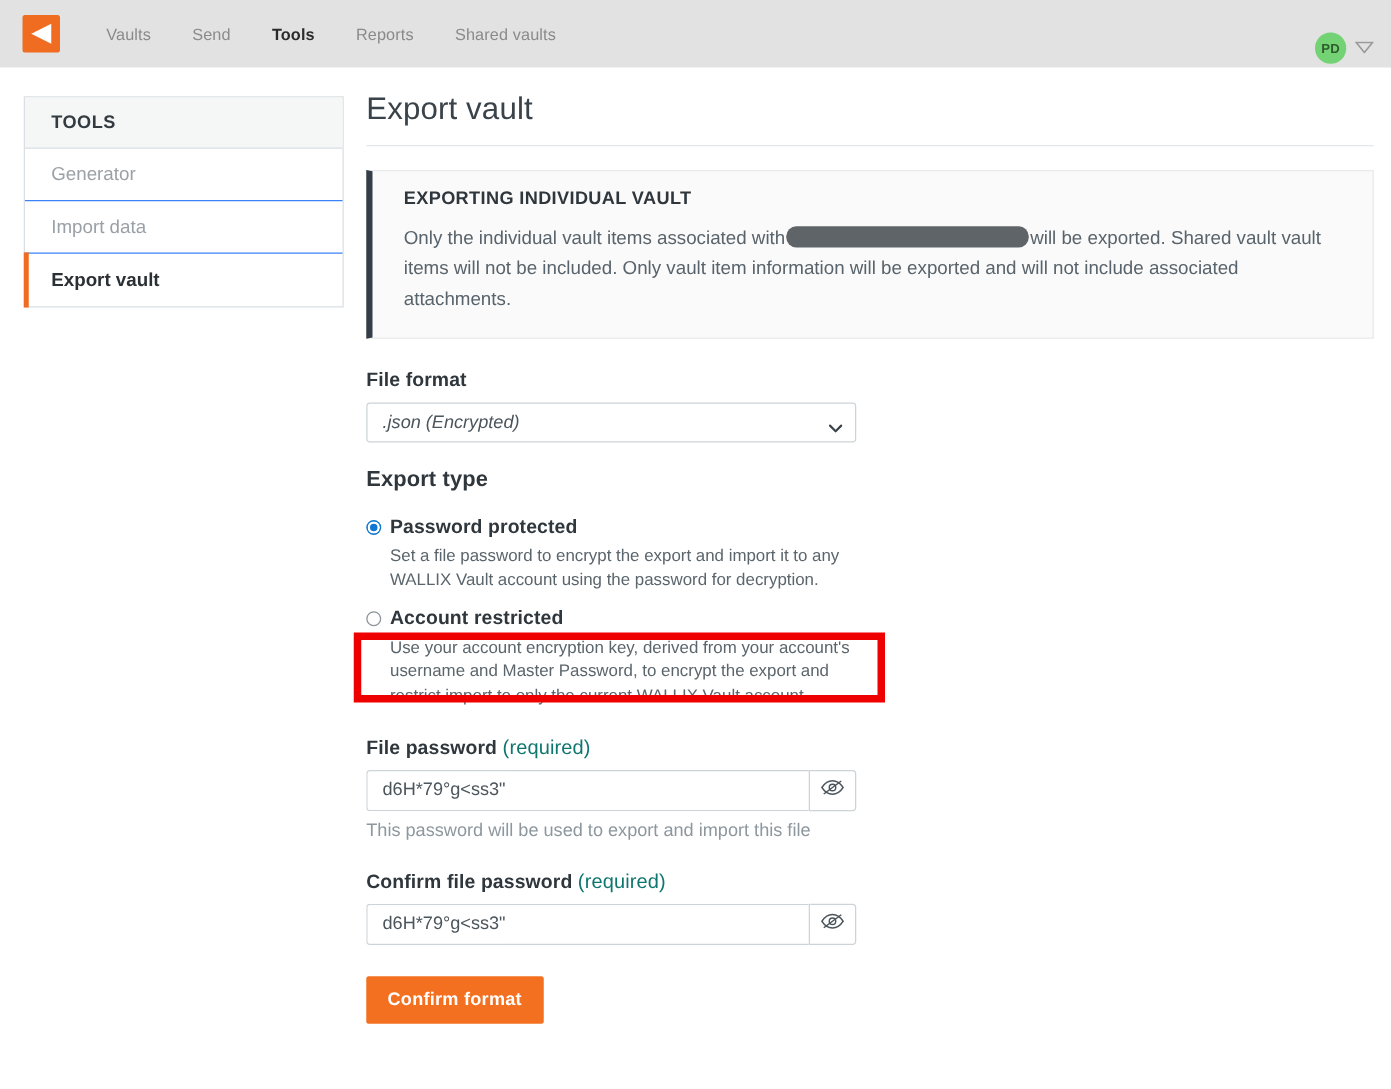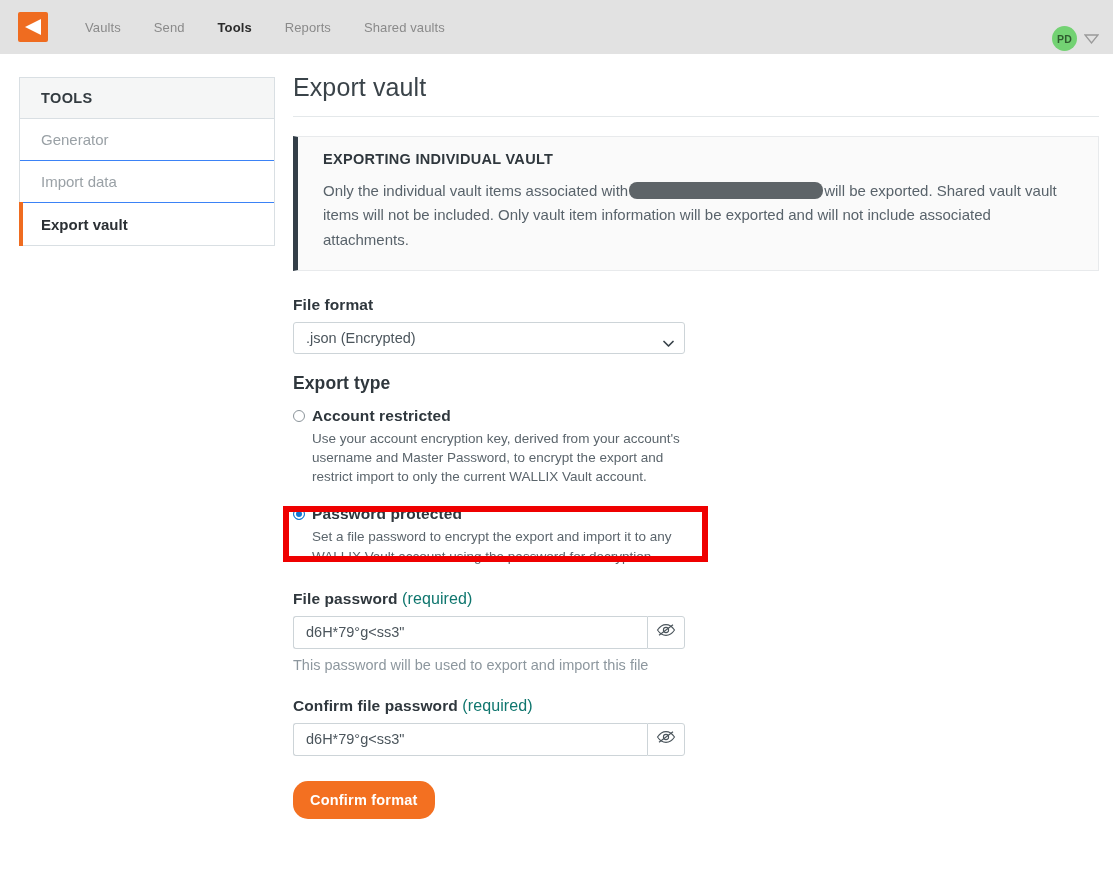--- a/index.html
+++ b/index.html
@@ -130,20 +130,21 @@
     position: absolute;
     left: -10px; top: 210px;
     width: 425px; height: 56px;
     border: 6px solid #ef0000;
   }
 
   .select-wrap {
     position: relative;
     width: 392px; height: 24px;
     margin-top: 8px;
+    font-style: italic;
   }
   .select-box {
     width: 392px; height: 32px;
     border: 1px solid #cdd4d8; border-radius: 3px;
     background: #ffffff;
     font-size: 14.5px; color: #4b555c;
     display: flex; align-items: center;
     padding-left: 12px;
     cursor: pointer;
   }
@@ -199,21 +200,21 @@
   }
   .pw-help {
     font-size: 14.5px; color: #8d979e; margin-top: 8px;
   }
 
   .confirm-btn {
     margin-top: 25px;
     background: #f37021;
     color: #ffffff;
     font-size: 14.5px; font-weight: bold;
-    border: none; border-radius: 15px;
+    border: none; border-radius: 2px;
     padding: 11px 17px;
     cursor: pointer;
     font-family: "Liberation Sans", sans-serif;
     letter-spacing: .2px;
   }
 </style>
 </head>
 <body>
 
 <div class="topbar">
@@ -276,34 +277,34 @@
             <path d="M1 1.5 L5.5 6 L10 1.5" fill="none" stroke="#39434a" stroke-width="1.7" stroke-linecap="round" stroke-linejoin="round"></path>
           </svg>
         </span>
       </div>
     </div>
     <div class="hl-box"></div>
   </div>
 
   <div class="section-title">Export type</div>
 
+  <div style="margin-top:19px;">
+    <div class="radio-row">
+      <span class="radio checked"></span>
+      <span class="radio-label">Password protected</span>
+    </div>
+    <div class="radio-desc">Set a file password to encrypt the export and import it to any WALLIX Vault account using the password for decryption.</div>
+  </div>
+
   <div>
     <div class="radio-row">
       <span class="radio"></span>
       <span class="radio-label">Account restricted</span>
     </div>
     <div class="radio-desc">Use your account encryption key, derived from your account's username and Master Password, to encrypt the export and restrict import to only the current WALLIX Vault account.</div>
-  </div>
-
-  <div style="margin-top:19px;">
-    <div class="radio-row">
-      <span class="radio checked"></span>
-      <span class="radio-label">Password protected</span>
-    </div>
-    <div class="radio-desc">Set a file password to encrypt the export and import it to any WALLIX Vault account using the password for decryption.</div>
   </div>
 
   <div class="pw-group">
     <div class="field-label">
       <span>File password</span>
       <span class="req">(required)</span>
     </div>
     <div class="pw-row">
       <div class="pw-input">d6H*79°g&lt;ss3"</div>
       <div class="pw-toggle">

